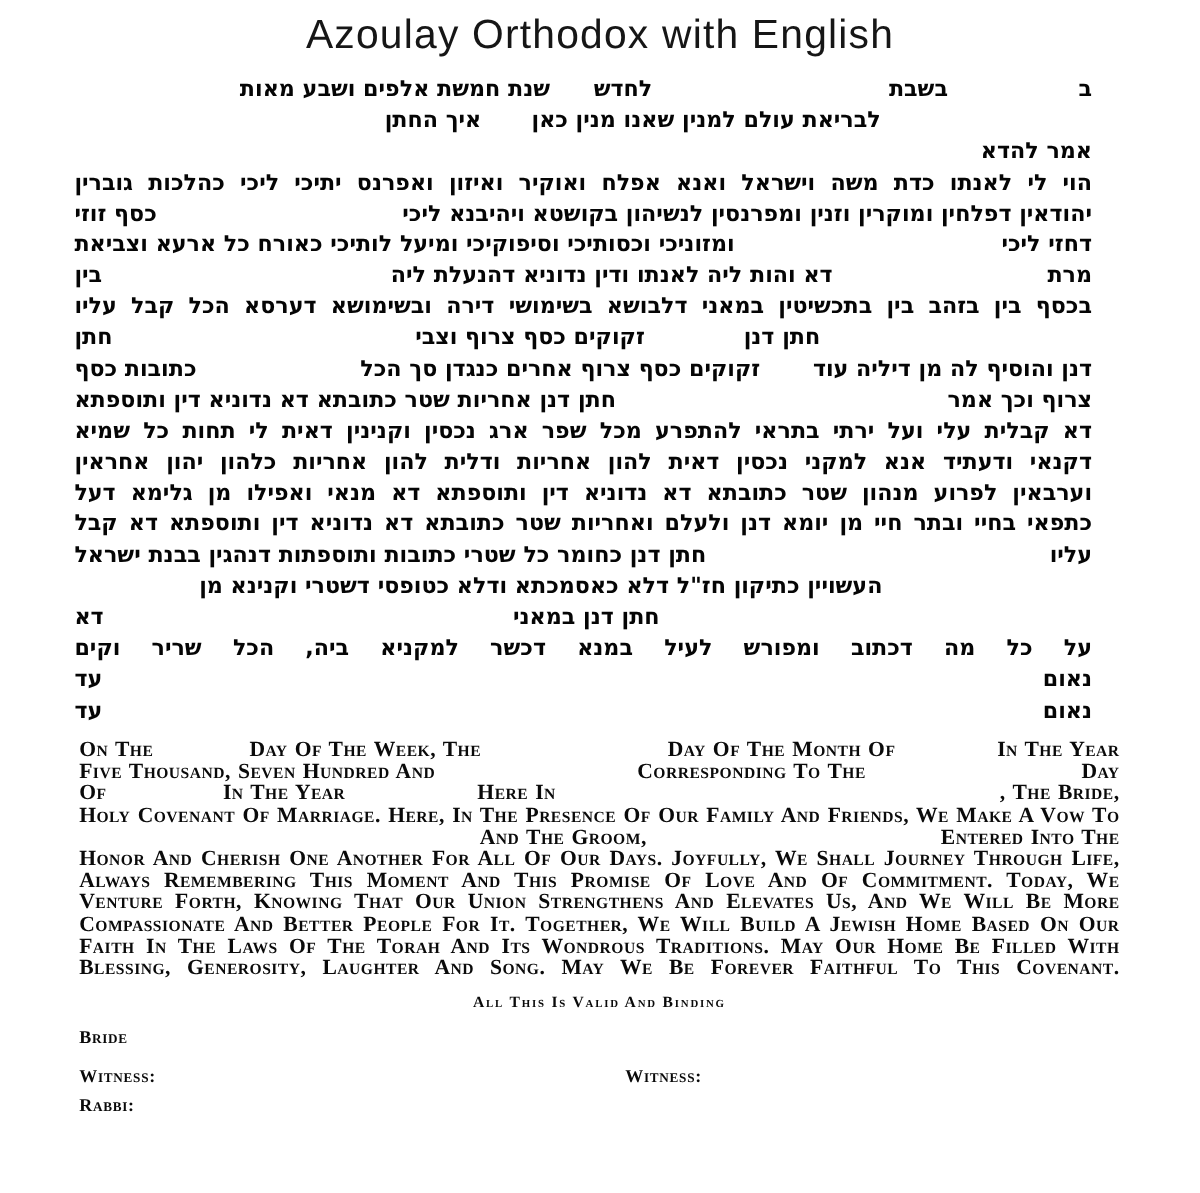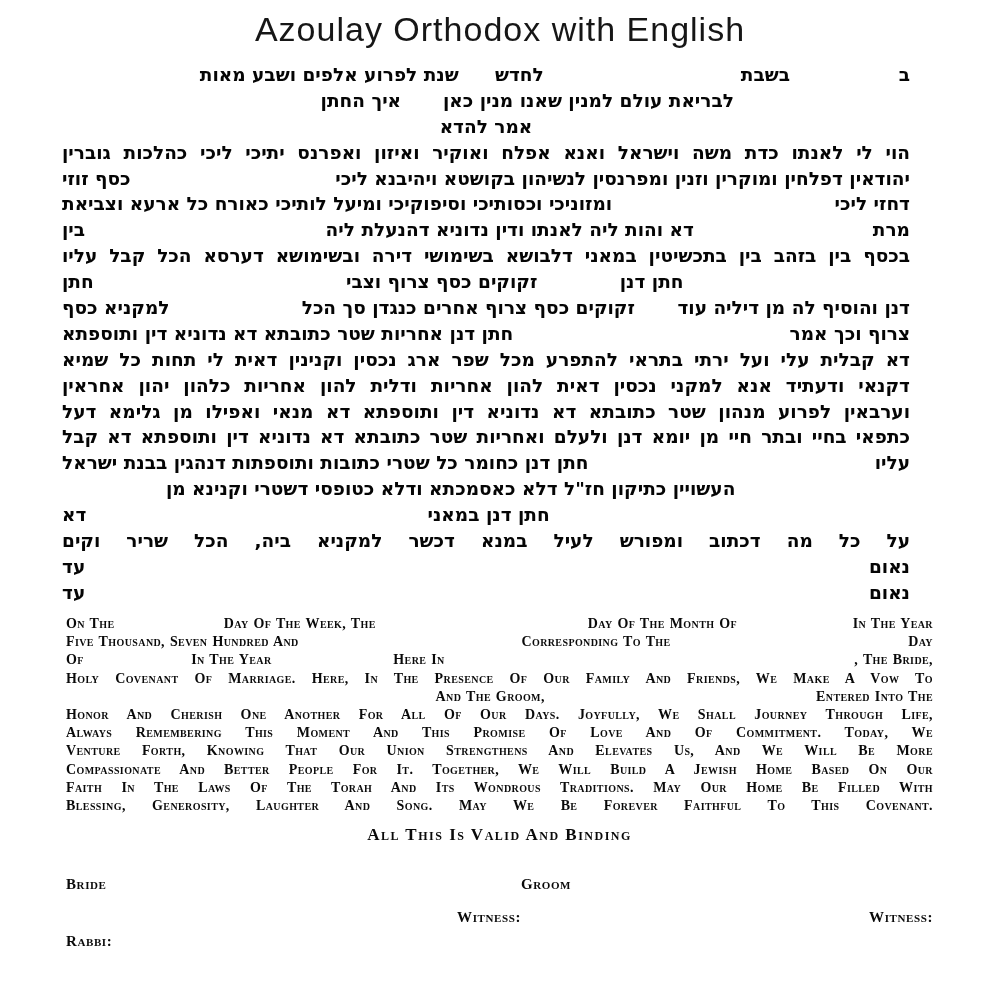--- a/index.html
+++ b/index.html
@@ -26,73 +26,73 @@
     direction:rtl;
     height:25.9px;
     font-family:"DejaVu Sans", sans-serif;
     font-weight:bold;
     font-size:18.5px;
     line-height:25.9px;
     white-space:nowrap;
   }
   .heb-line.flex{display:flex;align-items:baseline;}
   .heb-line.justify{display:block;text-align:justify;text-align-last:justify;}
-  .heb-line.center{display:block;text-align:center;}
+  .heb-line.center{display:block;}
   .seg{flex:0 0 auto;white-space:nowrap;}
   .gap{flex-grow:1;min-width:8px;height:1px;}
   
   #english{
     position:absolute;top:615px;left:66px;width:867px;
     color:#0a0a0a;
     font-family:"Liberation Serif", serif;
     font-weight:bold;
     font-variant:small-caps;
   }
   .eng-line{
     height:18.2px;
-    font-size:14px;
+    font-size:18px;
     line-height:18.2px;
     letter-spacing:0.4px;
     word-spacing:1px;
     white-space:nowrap;
   }
   .eng-line.flex{display:flex;align-items:baseline;}
   .eng-line.justify{display:block;text-align:justify;text-align-last:justify;white-space:normal;}
   #closing{
     margin-top:7px;
     text-align:center;
-    font-size:17px;
+    font-size:13px;
     letter-spacing:1.5px;
     height:26px;line-height:26px;
   }
   .sig-row{
     display:grid;
     grid-template-columns:455px 1fr;
     font-size:15px;
     letter-spacing:0.6px;
     height:24px;line-height:24px;
   }
-  #sig-1{margin-top:24px;}
-  #sig-2{margin-top:9px;text-align:right;}
+  #sig-1{margin-top:5px;}
+  #sig-2{margin-top:9px;}
   #sig-3{margin-top:0px;}
 </style>
 </head>
 <body>
 
 <div id="title">Azoulay Orthodox with English</div>
 
 <div id="hebrew">
     <div class="heb-line flex">
       <span class="seg">ב</span>
       <span class="gap" style="flex-grow: 108;"></span>
       <span class="seg">בשבת</span>
       <span class="gap" style="flex-grow: 196;"></span>
       <span class="seg">לחדש</span>
       <span class="gap" style="flex-grow: 36;"></span>
-      <span class="seg">שנת לפרוע אלפים ושבע מאות</span>
+      <span class="seg">שנת חמשת אלפים ושבע מאות</span>
       <span class="gap" style="flex-grow: 137;"></span>
     </div>
     <div class="heb-line flex">
       <span class="gap" style="flex-grow: 143;"></span>
       <span class="seg">לבריאת עולם למנין שאנו מנין כאן</span>
       <span class="gap" style="flex-grow: 34;"></span>
       <span class="seg">איך החתן</span>
       <span class="gap" style="flex-grow: 210;"></span>
     </div>
     <div class="heb-line center">אמר להדא</div>
@@ -121,21 +121,21 @@
       <span class="gap" style="flex-grow: 80;"></span>
       <span class="seg">זקוקים כסף צרוף וצבי</span>
       <span class="gap" style="flex-grow: 245;"></span>
       <span class="seg">חתן</span>
     </div>
     <div class="heb-line flex">
       <span class="seg">דנן והוסיף לה מן דיליה עוד</span>
       <span class="gap" style="flex-grow: 45;"></span>
       <span class="seg">זקוקים כסף צרוף אחרים כנגדן סך הכל</span>
       <span class="gap" style="flex-grow: 140;"></span>
-      <span class="seg">למקניא כסף</span>
+      <span class="seg">כתובות כסף</span>
     </div>
     <div class="heb-line flex">
       <span class="seg">צרוף וכך אמר</span>
       <span class="gap" style="flex-grow: 145;"></span>
       <span class="seg">חתן דנן אחריות שטר כתובתא דא נדוניא דין ותוספתא</span>
     </div>
     <div class="heb-line justify">דא קבלית עלי ועל ירתי בתראי להתפרע מכל שפר ארג נכסין וקנינין דאית לי תחות כל שמיא</div>
     <div class="heb-line justify">דקנאי ודעתיד אנא למקני נכסין דאית להון אחריות ודלית להון אחריות כלהון יהון אחראין</div>
     <div class="heb-line justify">וערבאין לפרוע מנהון שטר כתובתא דא נדוניא דין ותוספתא דא מנאי ואפילו מן גלימא דעל</div>
     <div class="heb-line justify">כתפאי בחיי ובתר חיי מן יומא דנן ולעלם ואחריות שטר כתובתא דא נדוניא דין ותוספתא דא קבל</div>
@@ -205,21 +205,20 @@
       <div class="eng-line justify">Honor And Cherish One Another For All Of Our Days. Joyfully, We Shall Journey Through Life,</div>
       <div class="eng-line justify">Always Remembering This Moment And This Promise Of Love And Of Commitment. Today, We</div>
       <div class="eng-line justify">Venture Forth, Knowing That Our Union Strengthens And Elevates Us, And We Will Be More</div>
       <div class="eng-line justify">Compassionate And Better People For It. Together, We Will Build A Jewish Home Based On Our</div>
       <div class="eng-line justify">Faith In The Laws Of The Torah And Its Wondrous Traditions. May Our Home Be Filled With</div>
       <div class="eng-line justify">Blessing, Generosity, Laughter And Song. May We Be Forever Faithful To This Covenant.</div>
     </div>
   <div id="closing">All This Is Valid And Binding</div>
   <div class="sig-row" id="sig-1">
     <span>Bride</span>
-    <span>Groom</span>
   </div>
   <div class="sig-row" id="sig-2">
     <span>Witness:</span>
     <span>Witness:</span>
   </div>
   <div class="sig-row" id="sig-3">
     <span>Rabbi:</span>
     <span></span>
   </div>
 </div>

